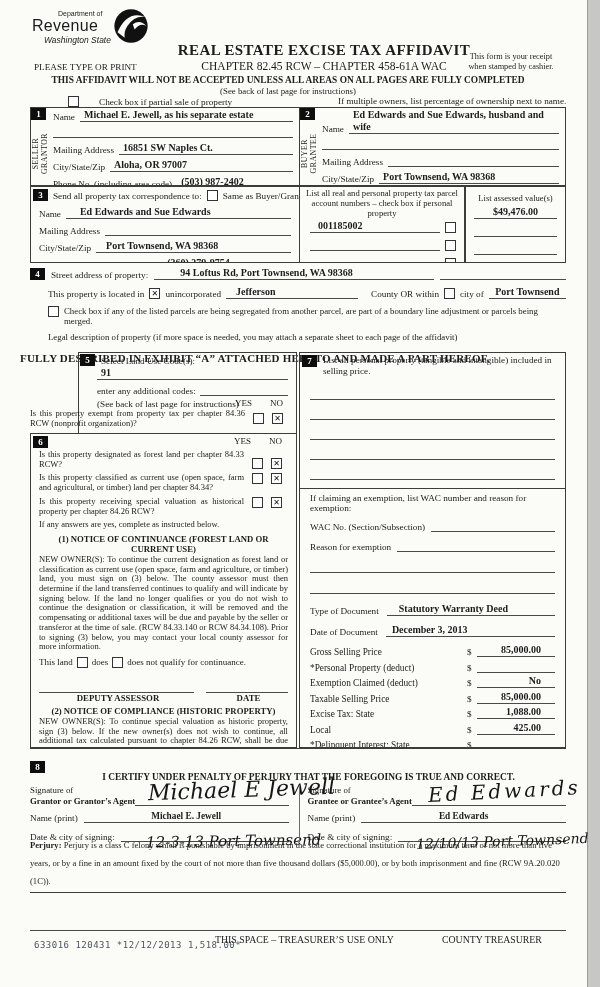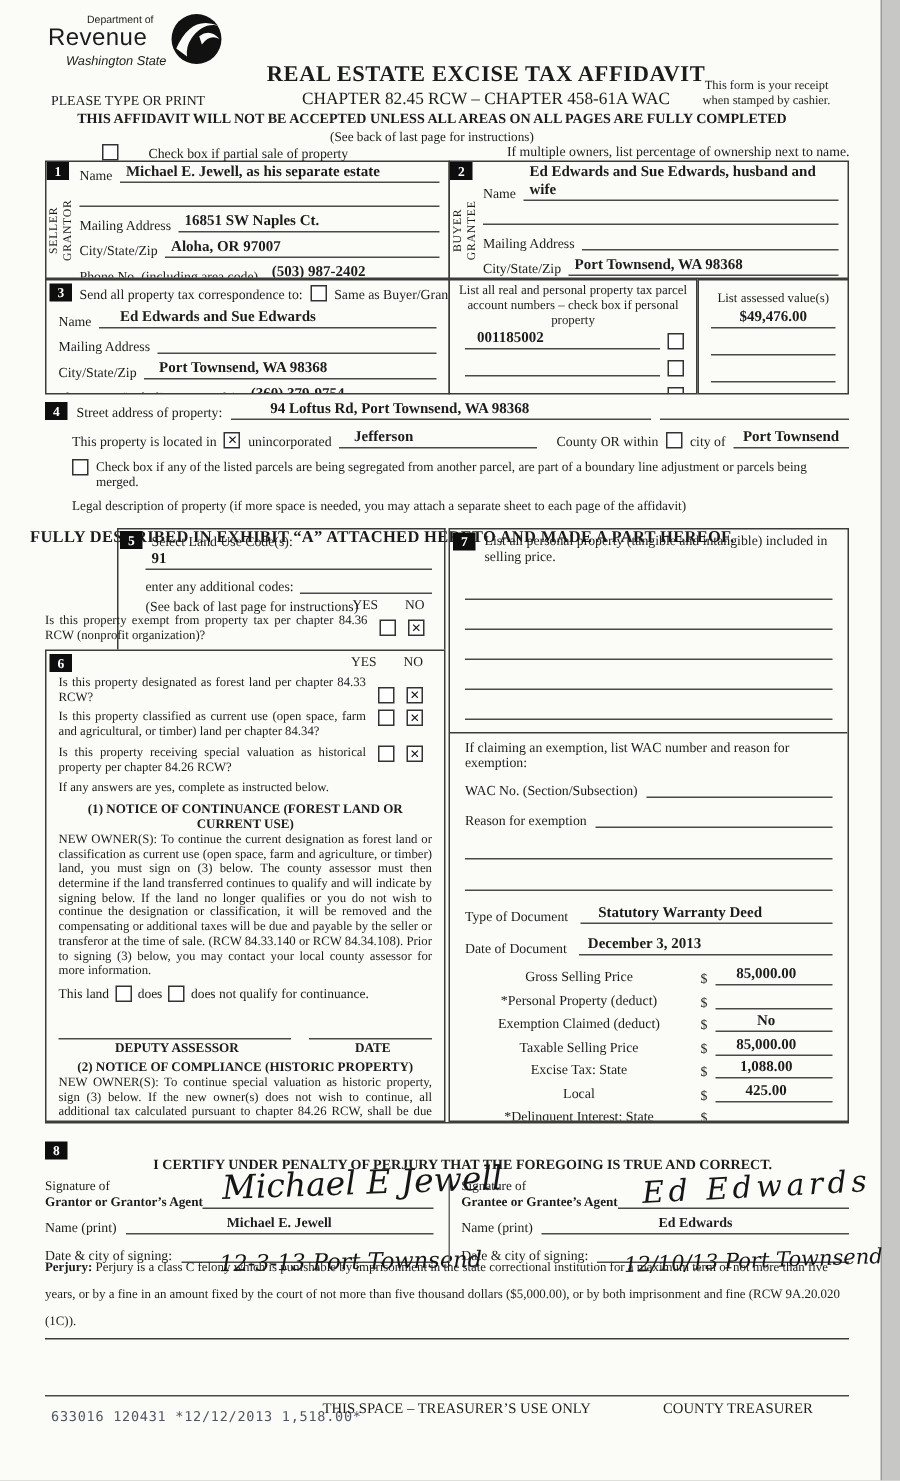--- a/index.html
+++ b/index.html
@@ -12,22 +12,22 @@
       font:bold 8px/9px "DejaVu Sans",sans-serif;text-align:center;vertical-align:-1px;flex:0 0 auto;color:#111;}
   .row{display:flex;align-items:flex-end;}
   .lbl{font-size:9.2px;white-space:nowrap;}
   .fill{flex:1;border-bottom:1px solid #4a4a48;font-weight:bold;font-size:10px;line-height:12px;min-height:12px;padding:0 4px;}
   .box{border:1px solid #3c3c3a;box-sizing:border-box;overflow:hidden;}
   .vlab{position:absolute;left:1px;top:14px;bottom:1px;width:18px;display:flex;align-items:center;justify-content:center;}
   .vlab > div{transform:rotate(-90deg);white-space:nowrap;font-size:7.8px;letter-spacing:.5px;text-align:center;line-height:8.5px;}
   .para{font-size:8.5px;line-height:9.7px;text-align:justify;}
   .bc{font-weight:bold;text-align:center;}
   .script{font-family:"DejaVu Serif",serif;font-style:italic;color:#161616;white-space:nowrap;}
-  .amt-lbl{width:152px;text-align:center;font-size:9.3px;white-space:nowrap;flex:0 0 auto;}
-  .amt-val{text-align:center;padding-right:14px;}
+  .amt-lbl{width:152px;text-align:left;font-size:9.3px;white-space:nowrap;flex:0 0 auto;}
+  .amt-val{text-align:right;padding-right:14px;}
   .hdr8{font-size:8.6px;line-height:10px;}
 </style>
 </head>
 <body>
 
 <div id="paper">
 
   <div class="abs" style="left:32px;top:10px;">
     <div style="display:flex;align-items:flex-start;">
       <div style="font-family:'Liberation Sans',sans-serif;">

